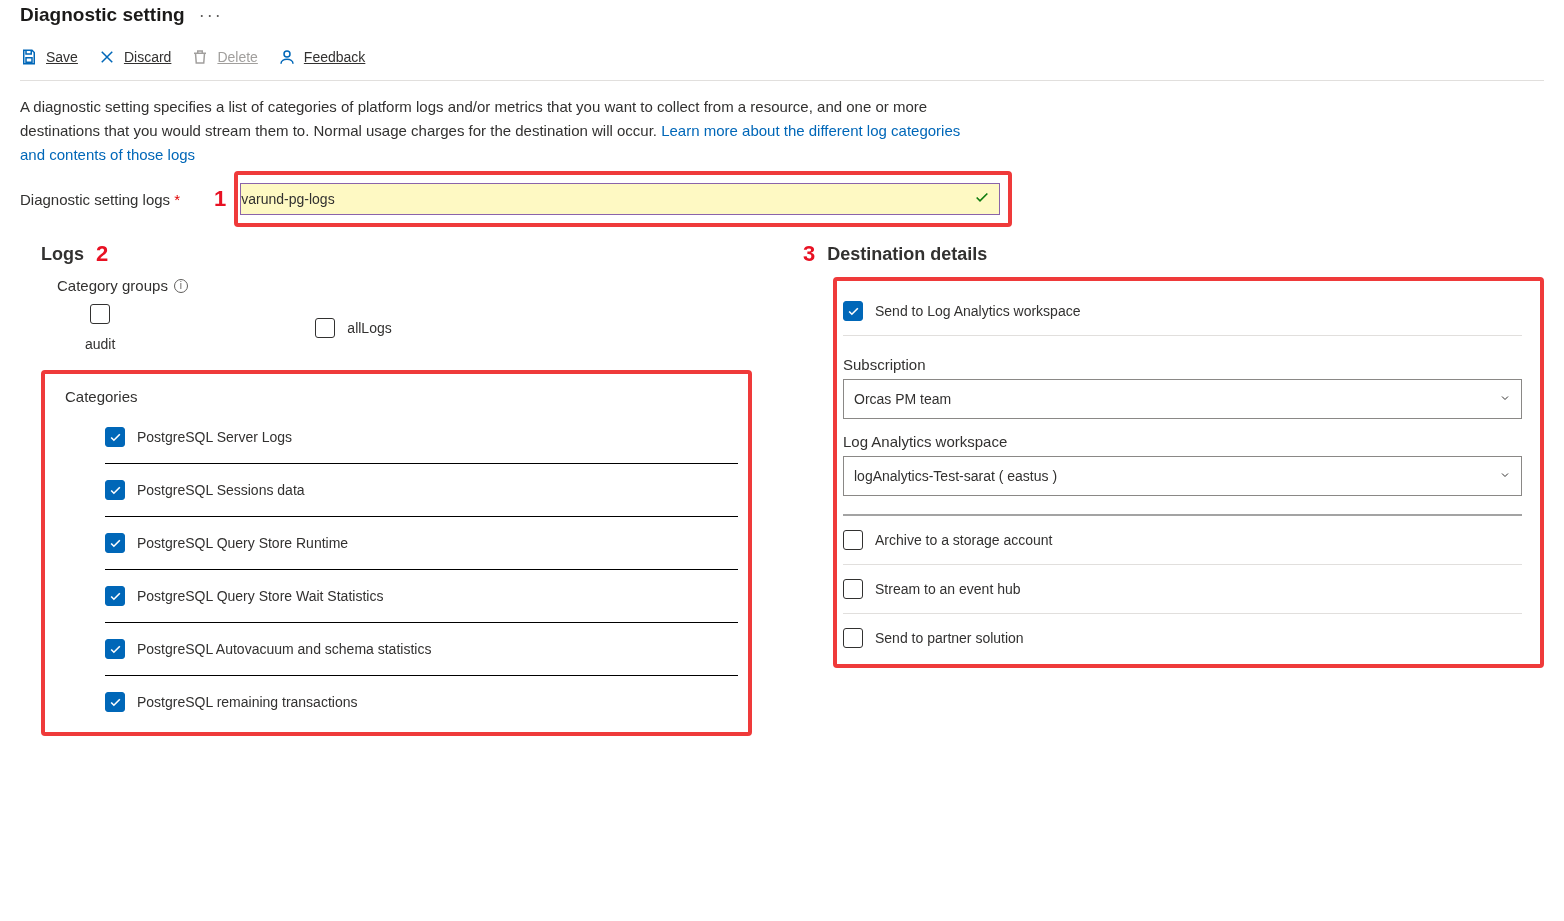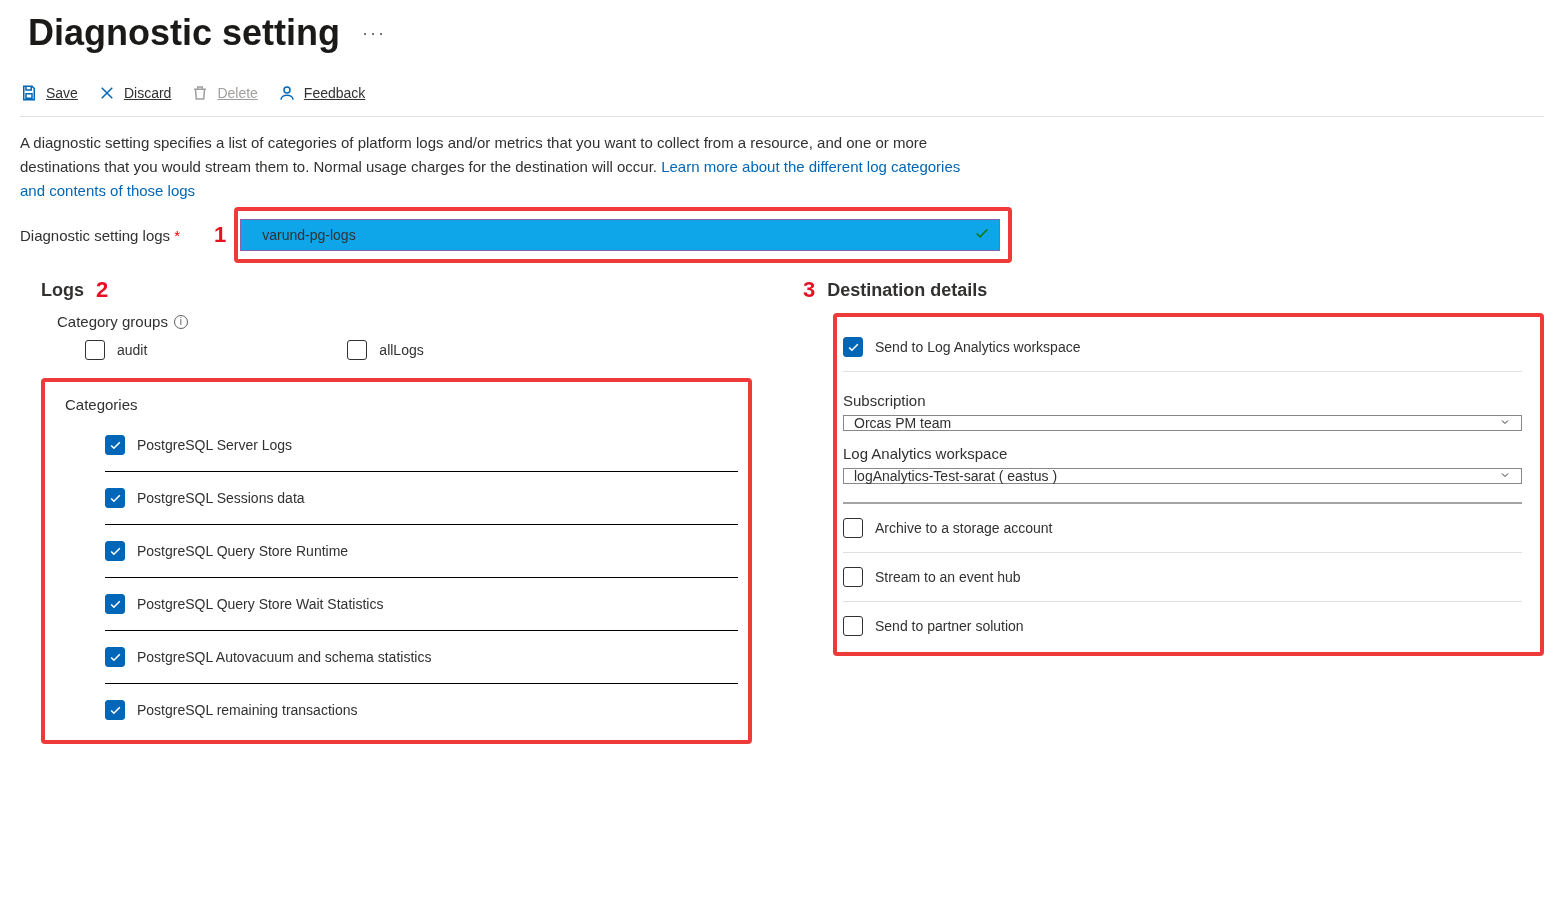--- a/index.html
+++ b/index.html
@@ -5,62 +5,62 @@
   * { box-sizing: border-box; }
   body {
     font-family: "Segoe UI", Arial, sans-serif;
     margin: 0;
     padding: 0 20px 20px 20px;
     color: #323130;
     background: #fff;
     font-size: 14px;
   }
   .page-title-row { display:flex; align-items:center; gap:14px; padding-top:4px;}
-  .page-title { font-size: 36px; font-weight: 600; margin: 8px; color:#1b1a19;}
+  .page-title { font-size: 19px; font-weight: 600; margin: 0; color:#1b1a19;}
   .ellipsis { font-size: 18px; color:#605e5c; letter-spacing:2px; cursor:pointer;}
   .toolbar {
     display:flex; align-items:center; gap:20px;
     padding: 22px 0 14px 0;
     border-bottom: 1px solid #e1dfdd;
   }
   .tb-btn { display:flex; align-items:center; gap:8px; cursor:pointer; color:#323130;text-decoration:underline;}
   .tb-btn.disabled { color:#a19f9d; cursor:default;}
   .tb-icon { width:18px; height:18px; display:inline-flex; align-items:center; justify-content:center;}
   .tb-icon svg { width:18px; height:18px; }
   .desc { padding: 14px 0 6px 0; max-width: 960px; line-height:1.6; font-size:15px;}
   .desc a { color:#0067b8; text-decoration:none;}
   .name-row { display:flex; align-items:center; margin-top:10px; gap:10px;}
   .name-label { width: 180px; font-size:15px;}
   .req { color:#e00000; }
   .callout-num { color:#e81123; font-weight:700; font-size:22px; padding:0 4px;}
   .name-input-wrap { position:relative; flex:0 0 760px;}
   .name-input-highlight { position:absolute; inset:-12px -12px -12px -6px; border:4px solid #ef3a3a; border-radius:4px; pointer-events:none;}
   .name-input {
     width:100%; height:32px; border:1px solid #8a64aa; outline:none;
-    padding:0 34px 0 21px; font-size:14px; color:#323130; background:#0ea5e9;
+    padding:0 34px 0 0; font-size:14px; color:#323130; background:#fef9c3;
   }
   .valid-icon { position:absolute; right:10px; top:50%; transform:translateY(-50%); color:#107c10;}
   .columns { display:flex; gap:60px; margin-top:26px; align-items:flex-start;}
   .col { flex:1 1 0; min-width:0;margin-left:21px;}
   .section-title { font-size:18px; font-weight:600; margin:0 0 10px 0; display:flex; align-items:center; gap:8px;}
   .sub-label { font-size:15px; color:#323130; display:flex; align-items:center; gap:6px; margin-left:16px; margin-bottom:10px;}
   .info-icon { width:14px; height:14px; border:1px solid #605e5c; border-radius:50%; display:inline-flex; align-items:center; justify-content:center; font-size:10px; color:#605e5c;}
   .group-row { display:flex; gap:200px; margin-left:44px; margin-bottom:18px;}
   .chk-row { display:flex; align-items:center; gap:12px; padding:16px 0; }
   .chk-row.border { border-bottom:1px solid #000000; }
   .chk { width:20px; height:20px; border:1px solid #323130; border-radius:3px; display:inline-flex; align-items:center; justify-content:center; flex-shrink:0; cursor:pointer;}
   .chk.checked { background:#0067b8; border-color:#0067b8; color:#fff;}
   .chk svg { width:13px; height:13px; }
   .cat-list { margin-left:56px; }
   .cat-header { font-size:15px; margin:10px 0 6px 16px;}
   .highlight-box { border:4px solid #ef3a3a; border-radius:4px; padding:4px 10px 4px 4px;}
   .dest-section .chk-row { padding:14px 0;}
   .dest-sub { margin-left:0; padding:6px 0 18px 0; border-bottom:2px solid #a3a3a3;}
   .dest-sub .field-label { font-size:15px; margin:14px 0 6px 0;}
-  .select-box { border:1px solid #8a8886; height:16px; display:flex; align-items:center; justify-content:space-between; padding:0 10px; cursor:pointer; background:#fff;}
+  .select-box { border:1px solid #8a8886; height:40px; display:flex; align-items:center; justify-content:space-between; padding:0 10px; cursor:pointer; background:#fff;}
   .select-box .chev svg{ width:12px; height:12px;}
   .dest-highlight { border:4px solid #ef3a3a; border-radius:4px; padding:6px 18px 2px 6px; margin-top:4px;}
 </style>
 </head>
 <body>
 
 <div class="page-title-row">
   <h1 class="page-title">Diagnostic setting</h1>
   <span class="ellipsis">···</span>
 </div>
@@ -129,21 +129,21 @@
   <div class="col">
     <h2 class="section-title">
       <span>Logs</span>
       <span class="callout-num">2</span>
     </h2>
     <div class="sub-label">
       <span>Category groups</span>
       <span class="info-icon">i</span>
     </div>
     <div class="group-row">
-      <div class="chk-row" style="padding:0;">
+      <div class="chk-row" style="padding:0;flex-direction:column;">
         <span class="chk"></span>
         <span>audit</span>
       </div>
       <div class="chk-row" style="padding:0;">
         <span class="chk"></span>
         <span>allLogs</span>
       </div>
     </div>
 
     <div class="highlight-box">

